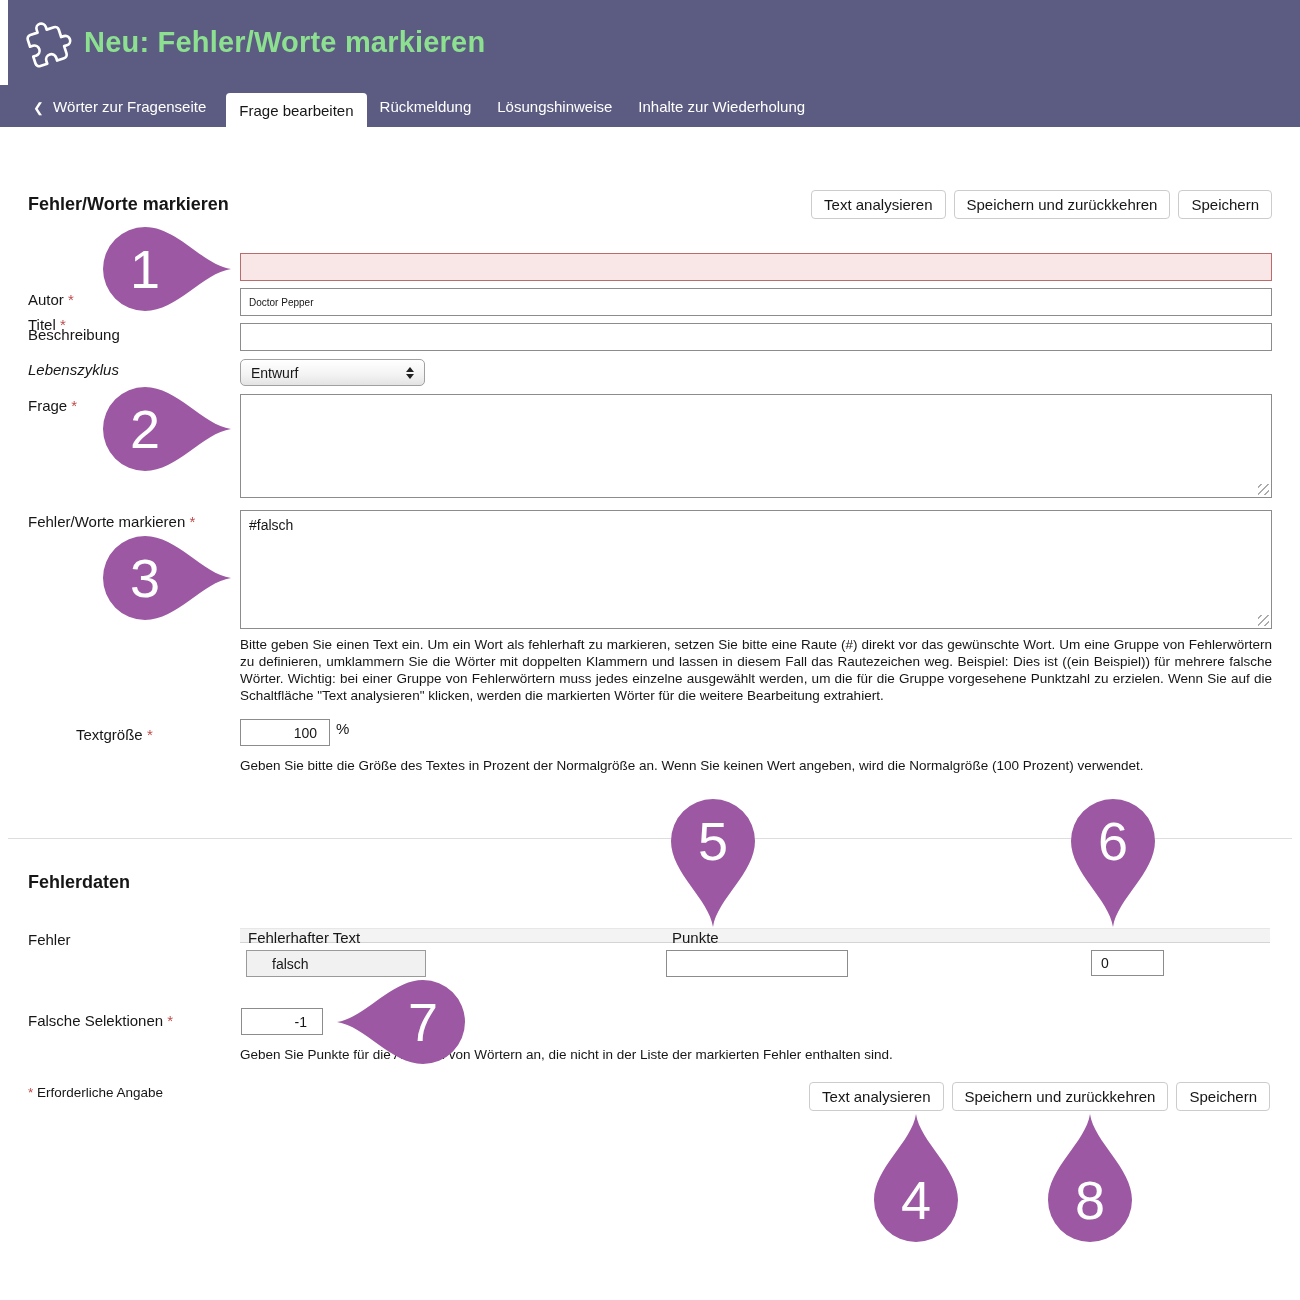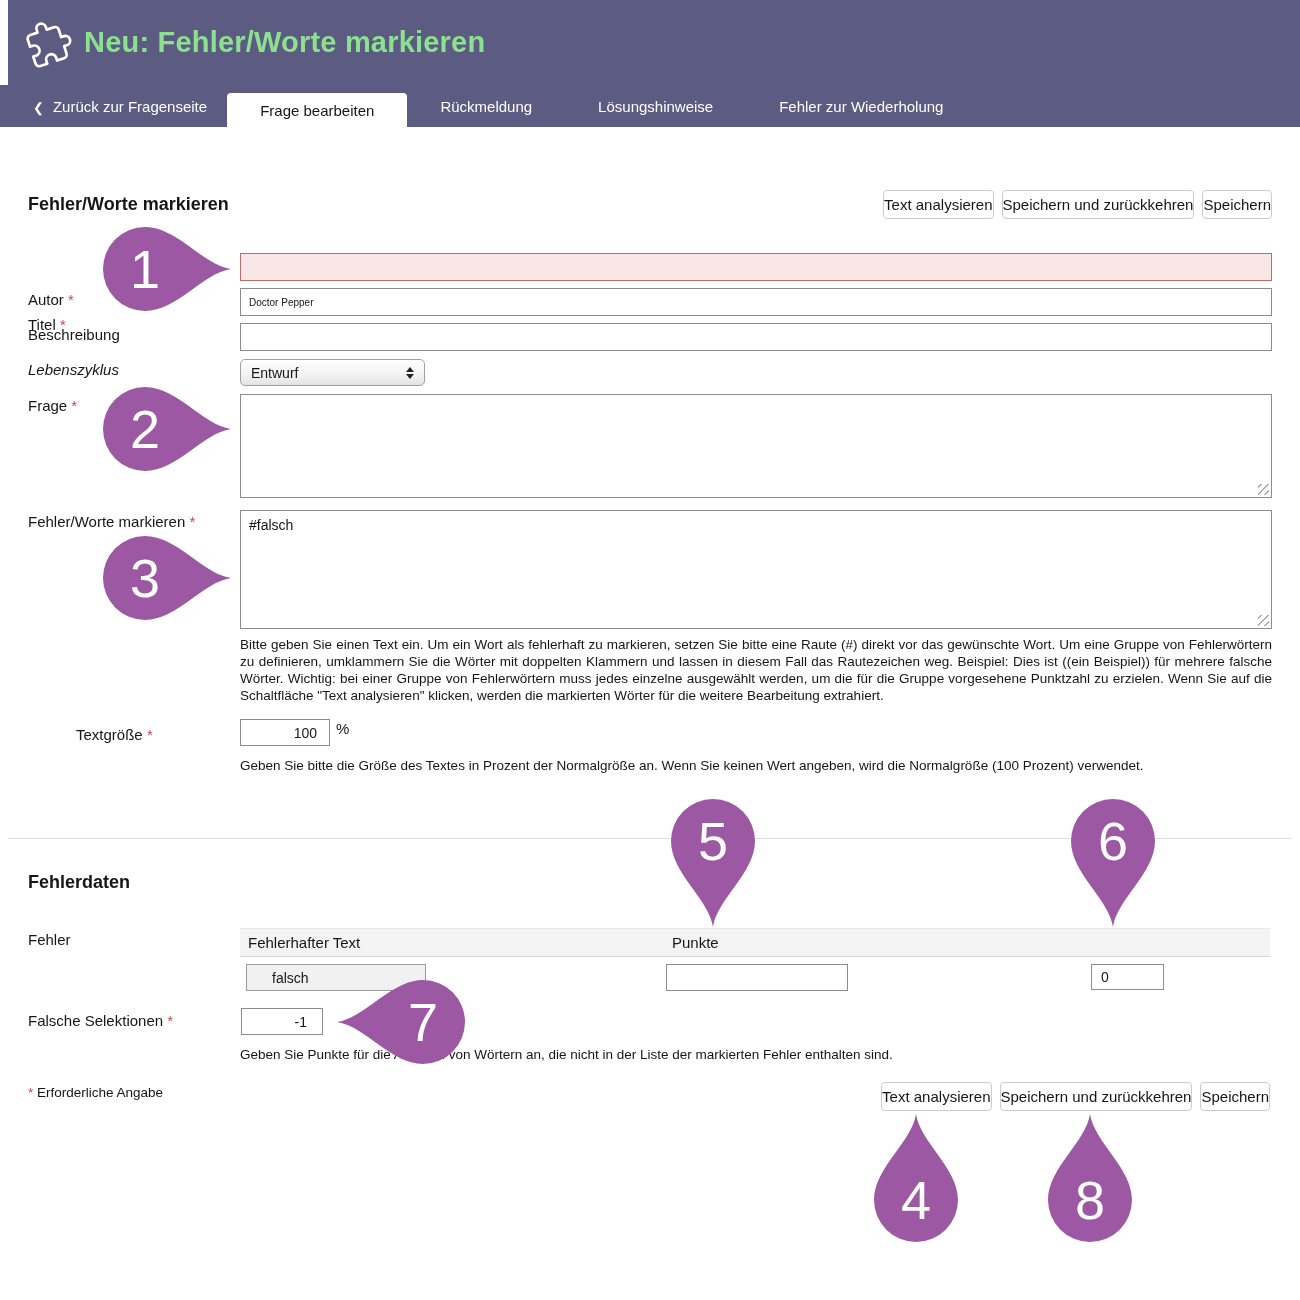--- a/index.html
+++ b/index.html
@@ -11,28 +11,28 @@
   
   .topbar { position:absolute; left:8px; top:0; width:1300px; height:85px;
     background:#5c5c82; display:flex; align-items:center; }
   .app-icon { margin-left:18px; width:46px; height:46px; flex:none; }
   .app-title { margin-left:12px; color:#8ce090; font-size:29px; font-weight:700; letter-spacing:.2px; }
   
   .tabbar { position:absolute; left:0; top:85px; width:1300px; height:42px;
     background:#5c5c82; display:flex; align-items:flex-end; padding-left:33px; }
   .backlink { height:42px; display:flex; align-items:center; color:#fff; font-size:15px; margin-right:20px; cursor:pointer; }
   .backlink .chev { font-size:13px; margin-right:9px; position:relative; top:1px; }
-  .tab { height:42px; display:flex; align-items:center; padding:0 33px; color:#fff; font-size:15px; cursor:pointer; }
+  .tab { height:42px; display:flex; align-items:center; padding:0 13px; color:#fff; font-size:15px; cursor:pointer; }
   .tab.active { height:34px; background:#fff; color:#161616; border-radius:4px 4px 0 0; }
   
   .sec-head { position:absolute; left:28px; right:28px; display:flex; justify-content:space-between; align-items:center; }
   .sec-title { font-size:18px; font-weight:700; }
   .btn-row { display:flex; gap:8px; }
   .btn { background:#fff; border:1px solid #ccc; border-radius:4px; height:29px;
-    padding:0 0; font-size:15px; color:#161616; font-family:inherit; cursor:pointer; white-space:nowrap; }
+    padding:0 12px; font-size:15px; color:#161616; font-family:inherit; cursor:pointer; white-space:nowrap; }
   
   .flabel { position:absolute; left:28px; font-size:15px; color:#161616; }
   .req { color:#bf4a4a; }
   .ftext { position:absolute; left:240px; width:1032px; height:28px;
     border:1px solid #8c8c8c; background:#fff; font-size:10px; padding:0 8px; font-family:inherit; color:#161616; }
   .ftext.error { background:#f9e6e6; border-color:#bb6b6b; }
   .tawrap { position:absolute; left:240px; width:1032px; }
   textarea.fta { display:block; width:1032px; border:1px solid #8c8c8c; background:#fff;
     font-size:14px; padding:6px 8px; font-family:inherit; color:#161616; resize:none; }
   .gripper { position:absolute; right:3px; bottom:3px; width:11px; height:11px;
@@ -46,21 +46,21 @@
   .fselect .arrows .dn { border-top:5px solid #222; }
   .help { position:absolute; left:240px; width:1032px; font-size:13.5px; line-height:17px;
     color:#161616; text-align:justify; }
   .help.nojust { text-align:left; }
   .smallinput { position:absolute; border:1px solid #8c8c8c; background:#fff; font-size:14px;
     font-family:inherit; color:#161616; }
   .unit { position:absolute; font-size:15px; color:#161616; }
   .divider { position:absolute; left:8px; width:1284px; height:0; border-top:1px solid #ddd; }
   
   .ftable { position:absolute; left:240px; top:928px; width:1030px; }
-  .ftable-head { display:flex; height:29px; align-items:center; background:#f3f3f3;
+  .ftable-head { display:flex; height:15px; background:#f3f3f3;
     border-top:1px solid #e7e7e7; border-bottom:1px solid #d4d4d4; font-size:15px; }
   .ftable-head .c1 { width:420px; padding-left:8px; }
   .ftable-head .c2 { width:422px; padding-left:8px; }
   .ftable-head .c3 { flex:1; padding-left:12px; }
   .ftable-body { position:relative; height:50px; }
   
   .pin { position:absolute; width:88px; height:132px; transform-origin:44px 88px; pointer-events:none; }
   .pin svg { position:absolute; left:0; top:0; width:88px; height:132px; }
   .pin .pin-num { position:absolute; left:0; top:46px; width:88px; height:84px;
     display:flex; align-items:center; justify-content:center; color:#fff; font-size:54px; font-weight:400; }
@@ -77,33 +77,33 @@
   <div class="topbar">
     <svg class="app-icon" viewBox="0 0 24 24" style="transform:rotate(-18deg)" fill="none" stroke="#ffffff" stroke-width="1.4" stroke-linejoin="round" stroke-linecap="round">
       <path d="M20.5 11H19V7c0-1.1-.9-2-2-2h-4V3.5C13 2.12 11.88 1 10.5 1S8 2.12 8 3.5V5H4c-1.1 0-2 .9-2 2v3.8h1.5c1.49 0 2.7 1.21 2.7 2.7s-1.21 2.7-2.7 2.7H2V20c0 1.1.9 2 2 2h3.8v-1.5c0-1.49 1.21-2.7 2.7-2.7 1.49 0 2.7 1.21 2.7 2.7V22H17c1.1 0 2-.9 2-2v-4h1.5c1.38 0 2.5-1.12 2.5-2.5S21.88 11 20.5 11z"></path>
     </svg>
     <div class="app-title">Neu: Fehler/Worte markieren</div>
   </div>
 
   <div class="tabbar">
     <div class="backlink">
       <span class="chev">❮</span>
-      <span>Zurück zur Fragenseite</span>
+      <span>Wörter zur Fragenseite</span>
     </div>
     <div class="tab active">
       <span>Frage bearbeiten</span>
     </div>
     <div class="tab">
       <span>Rückmeldung</span>
     </div>
     <div class="tab">
       <span>Lösungshinweise</span>
     </div>
     <div class="tab">
-      <span>Fehler zur Wiederholung</span>
+      <span>Inhalte zur Wiederholung</span>
     </div>
   </div>
 
   <div class="sec-head" style="top:190px;">
     <div class="sec-title">Fehler/Worte markieren</div>
     <div class="btn-row">
       <button class="btn">Text analysieren</button>
       <button class="btn">Speichern und zurückkehren</button>
       <button class="btn">Speichern</button>
     </div>

